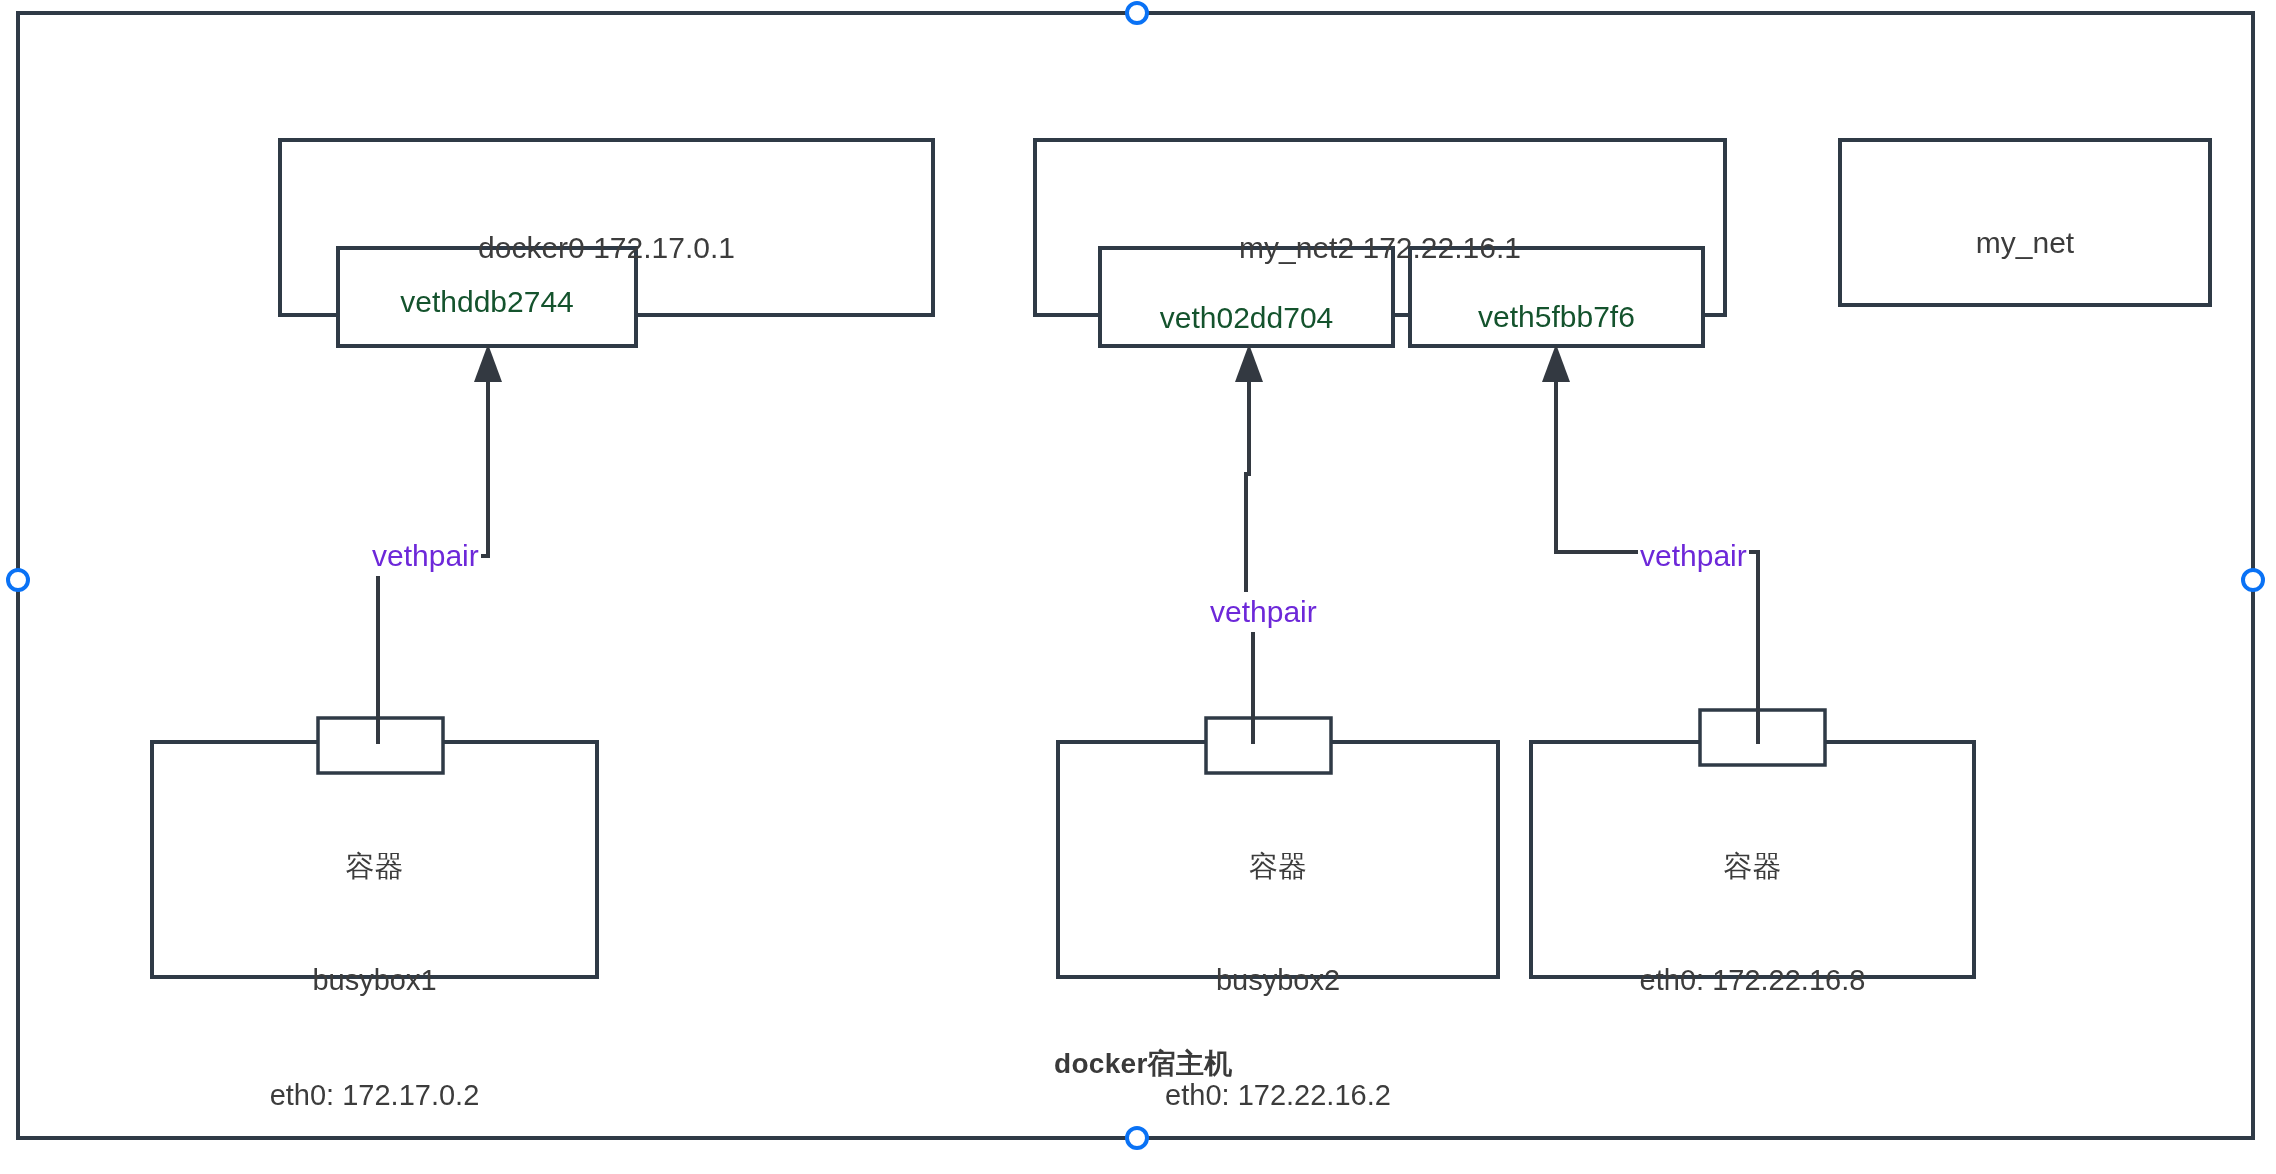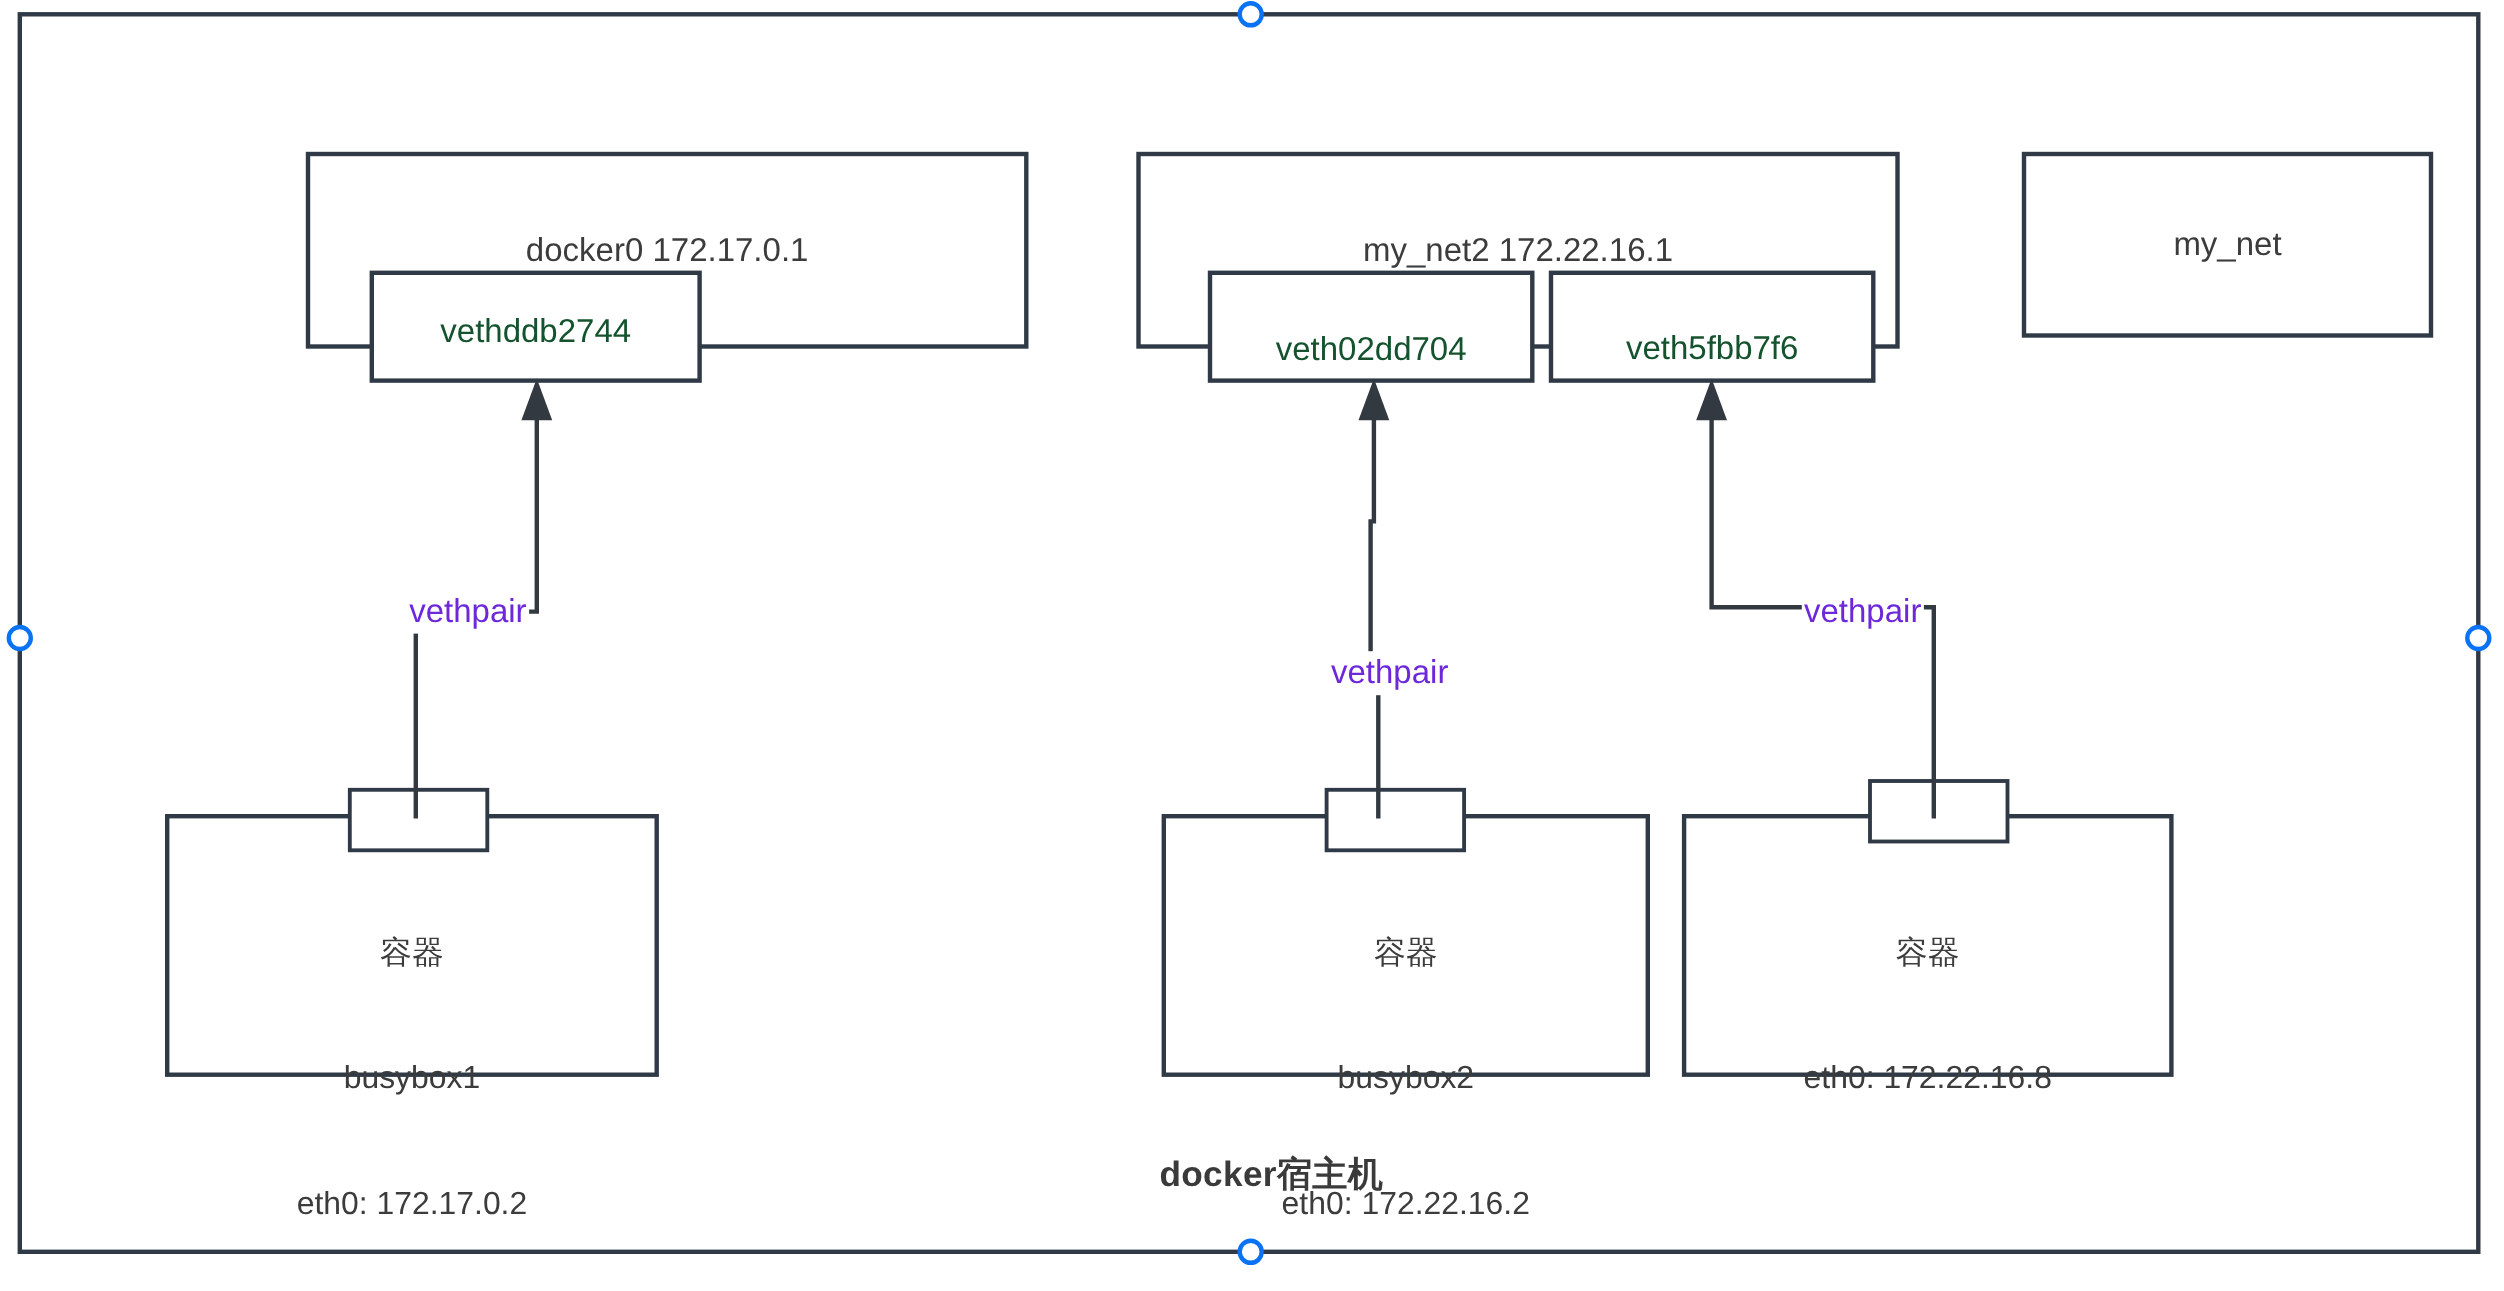--- a/index.html
+++ b/index.html
@@ -57,37 +57,38 @@
     font-family: "Liberation Sans", sans-serif;
     color: #3b3b3b;
     white-space: pre;
     line-height: 1.32;
     text-align: center;
     pointer-events: none;
   }
   .lbl-net {
     font-size: 30px;
     color: #3c3c3c;
+    margin-top: 20px;
   }
   .lbl-veth {
     font-size: 30px;
     color: #14532d;
   }
   .lbl-container {
     font-size: 29px;
     color: #3c3c3c;
   }
   .lbl-pair {
     font-size: 30px;
     color: #6d28d9;
     background: #ffffff;
     padding: 0 2px;
   }
   .lbl-host {
-    font-size: 32px;
+    font-size: 28px;
     font-weight: bold;
     color: #3a3a3a;
     letter-spacing: 0.3px;
   }
   .center-box {
     display: flex;
     align-items: center;
     justify-content: center;
     flex-direction: column;
   }

